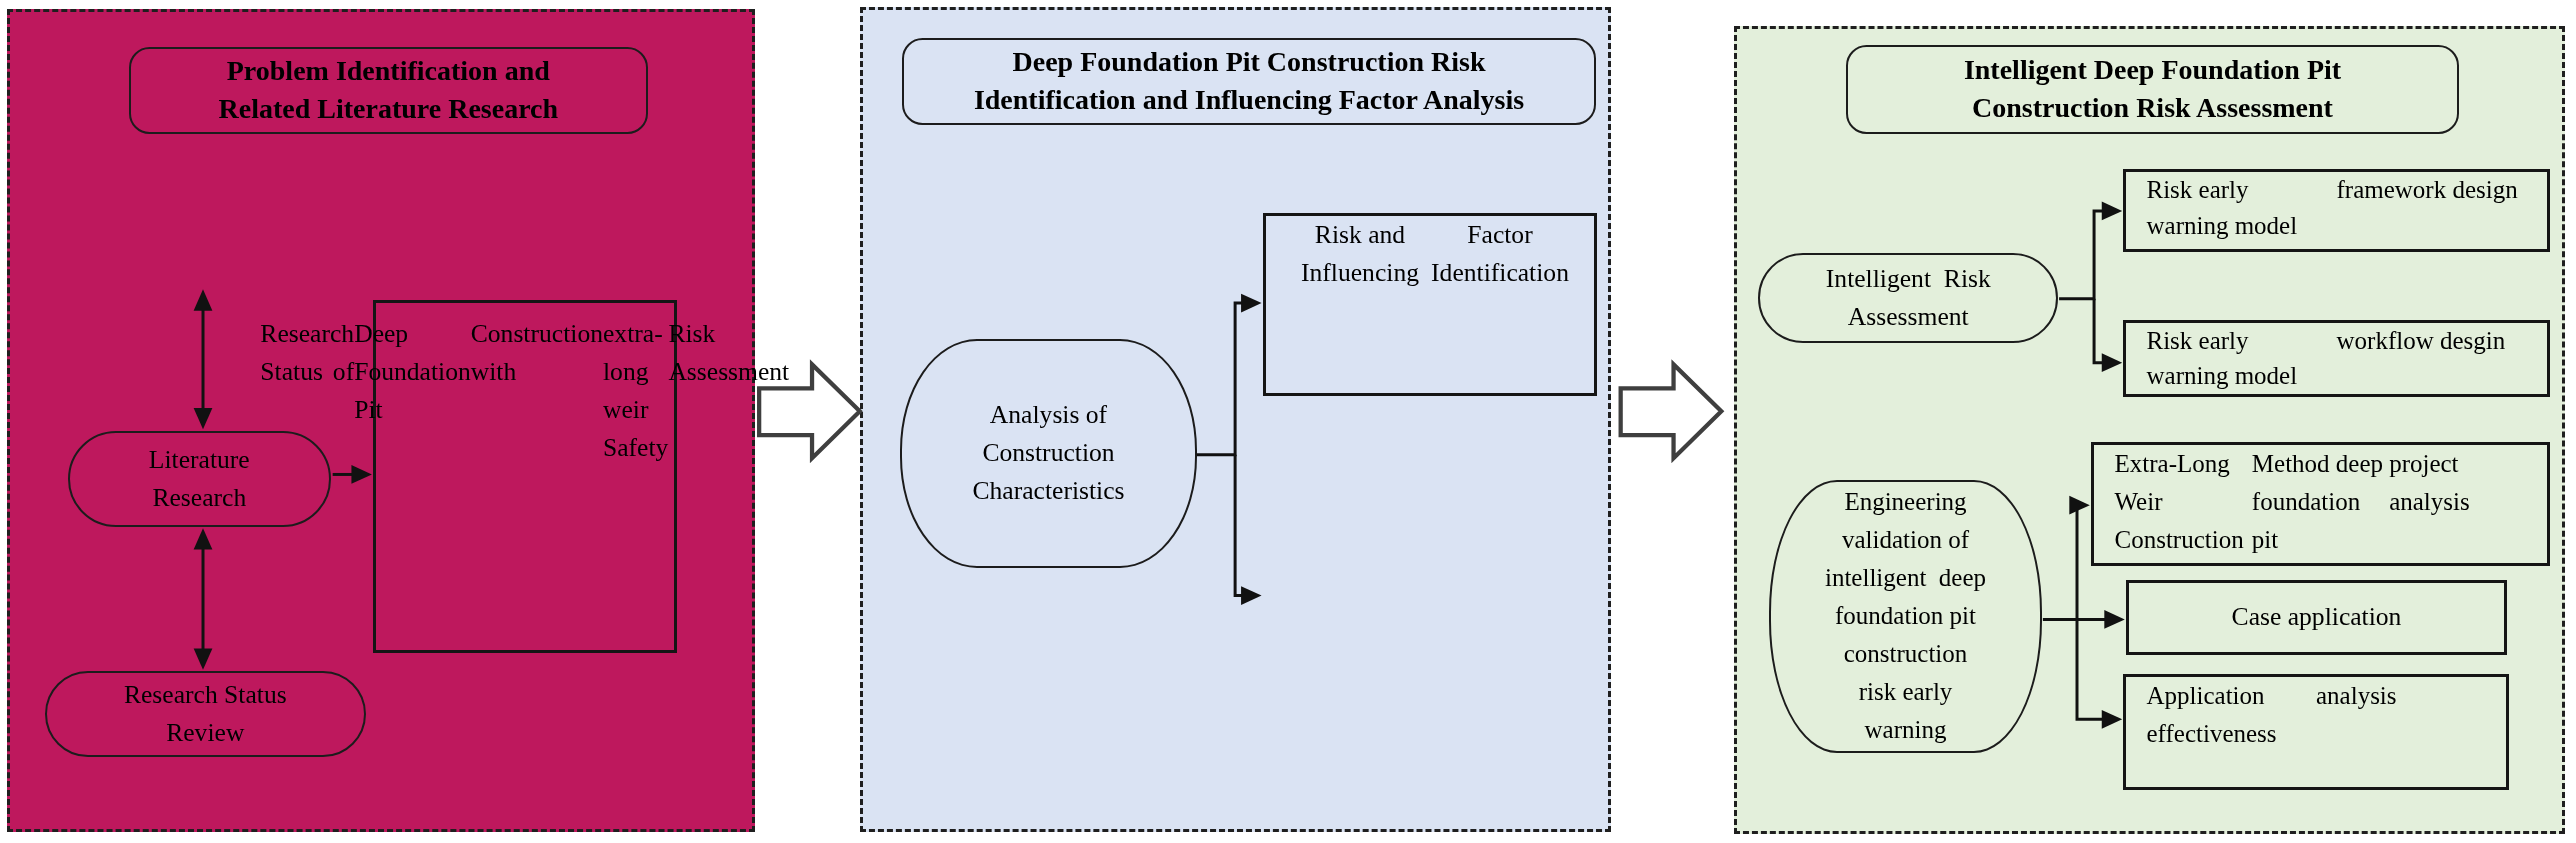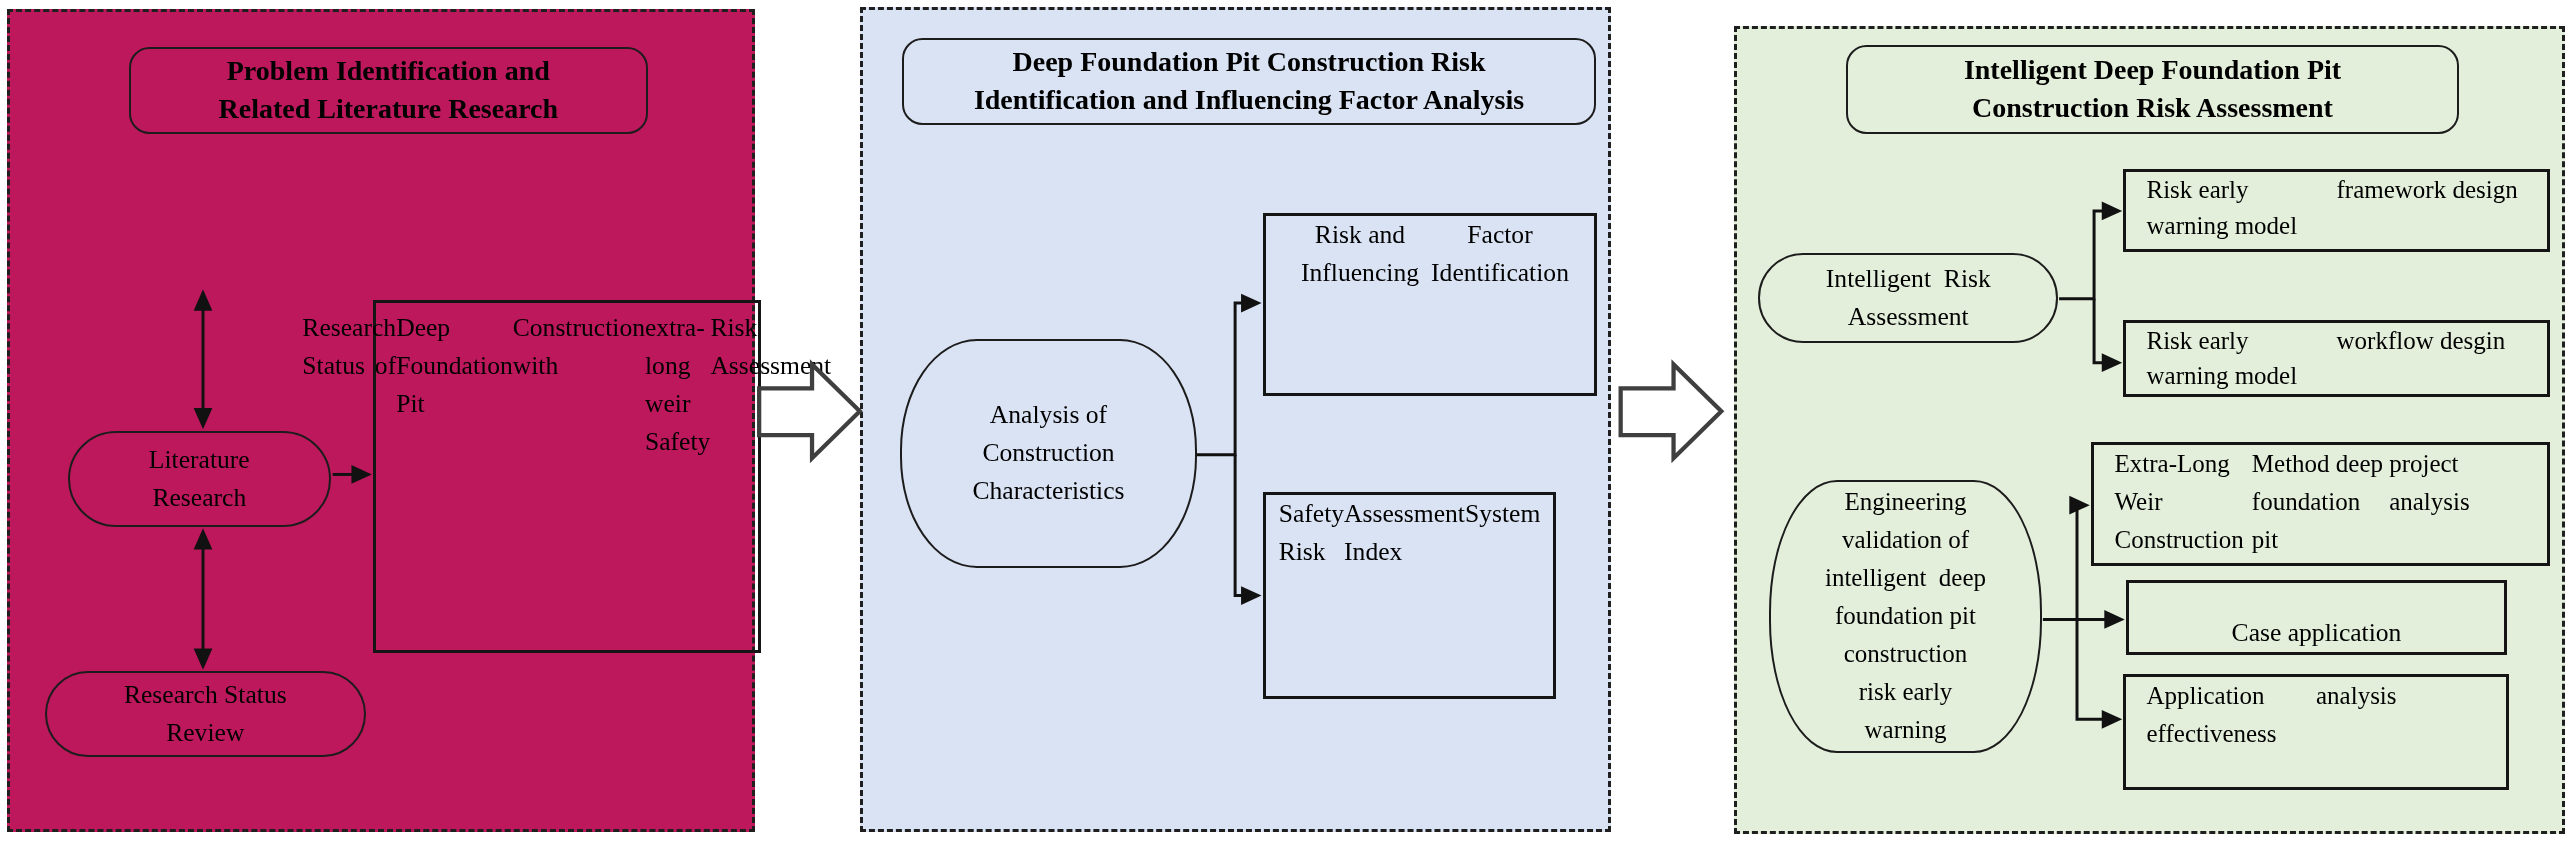--- a/index.html
+++ b/index.html
@@ -71,21 +71,21 @@
     <div class="titlebox" style="left:119px;top:35px;width:519px;height:87px;">Problem Identification and
 Related Literature Research</div>
 
 
     <div class="pill" style="left:58px;top:419px;width:263px;height:96px;">Literature
 Research</div>
 
     <div class="pill" style="left:35px;top:659px;width:321px;height:86px;">Research Status
 Review</div>
 
-    <div class="rbox" style="left:363px;top:288px;width:388px;height:353px;padding:6px 22px;">
+    <div class="rbox" style="left:363px;top:288px;width:304px;height:353px;padding:12px 22px;">
       <div class="ln jline">Research Status of</div>
       <div class="ln jline">Deep Foundation Pit</div>
       <div class="ln jline">Construction with</div>
       <div class="ln jline">extra-long weir Safety</div>
       <div class="ln jline-last">Risk Assessment</div>
     </div>
   </div>
 
   <div class="panel" style="left:860px;top:6.8px;width:751px;height:825px;background:#dae3f3;">
     <div class="titlebox" style="left:39px;top:28px;width:694px;height:87px;">Deep Foundation Pit Construction Risk
@@ -93,25 +93,20 @@
 
     <div class="barrel" style="left:37px;top:329px;width:297px;height:229px;border-radius:77px / 111px;font-size:25.6px;line-height:38px;">Analysis of
 Construction
 Characteristics</div>
 
     <div class="rbox" style="left:400px;top:203px;width:334px;height:183px;padding:0 24px;text-align:center;">
       <div class="ln">Risk and Influencing</div>
       <div class="ln">Factor Identification</div>
     </div>
 
-    <div class="rbox" style="left:400px;top:482px;width:293px;height:207px;padding:0 24px;">
-      <div class="ln">Safety Risk</div>
-      <div class="ln">Assessment Index</div>
-      <div class="ln">System</div>
-    </div>
   </div>
 
   <div class="panel" style="left:1734px;top:25.6px;width:831px;height:808px;background:#e3efdb;">
     <div class="titlebox" style="left:109px;top:16px;width:613px;height:89px;">Intelligent Deep Foundation Pit
 Construction Risk Assessment</div>
 
     <div class="pill" style="left:21.3px;top:224px;width:300px;height:90px;">Intelligent&nbsp;&nbsp;Risk
 Assessment</div>
 
     <div class="rbox" style="left:386px;top:140px;width:427px;height:83px;padding:0 20.5px;font-size:25px;line-height:36px;">
@@ -131,21 +126,21 @@
 construction
 risk early
 warning</div>
 
     <div class="rbox" style="left:354px;top:413px;width:459px;height:124px;padding:0 20.5px;font-size:25px;line-height:38px;">
       <div class="ln">Extra-Long Weir Construction</div>
       <div class="ln">Method deep foundation pit</div>
       <div class="ln">project analysis</div>
     </div>
 
-    <div class="rbox center-text" style="left:389px;top:551px;width:381px;height:75px;padding:0 8.5px;align-items:flex-end;">
+    <div class="rbox center-text" style="left:389px;top:551px;width:381px;height:75px;padding:0 8.5px;">
       <div class="ln">Case application</div>
     </div>
 
     <div class="rbox" style="left:386px;top:645px;width:386px;height:116px;padding:0 20.5px;font-size:25px;line-height:38px;">
       <div class="ln">Application effectiveness</div>
       <div class="ln">analysis</div>
     </div>
   </div>
 
   <svg id="connector-layer" width="2576" height="844" viewBox="0 0 3020 989">

